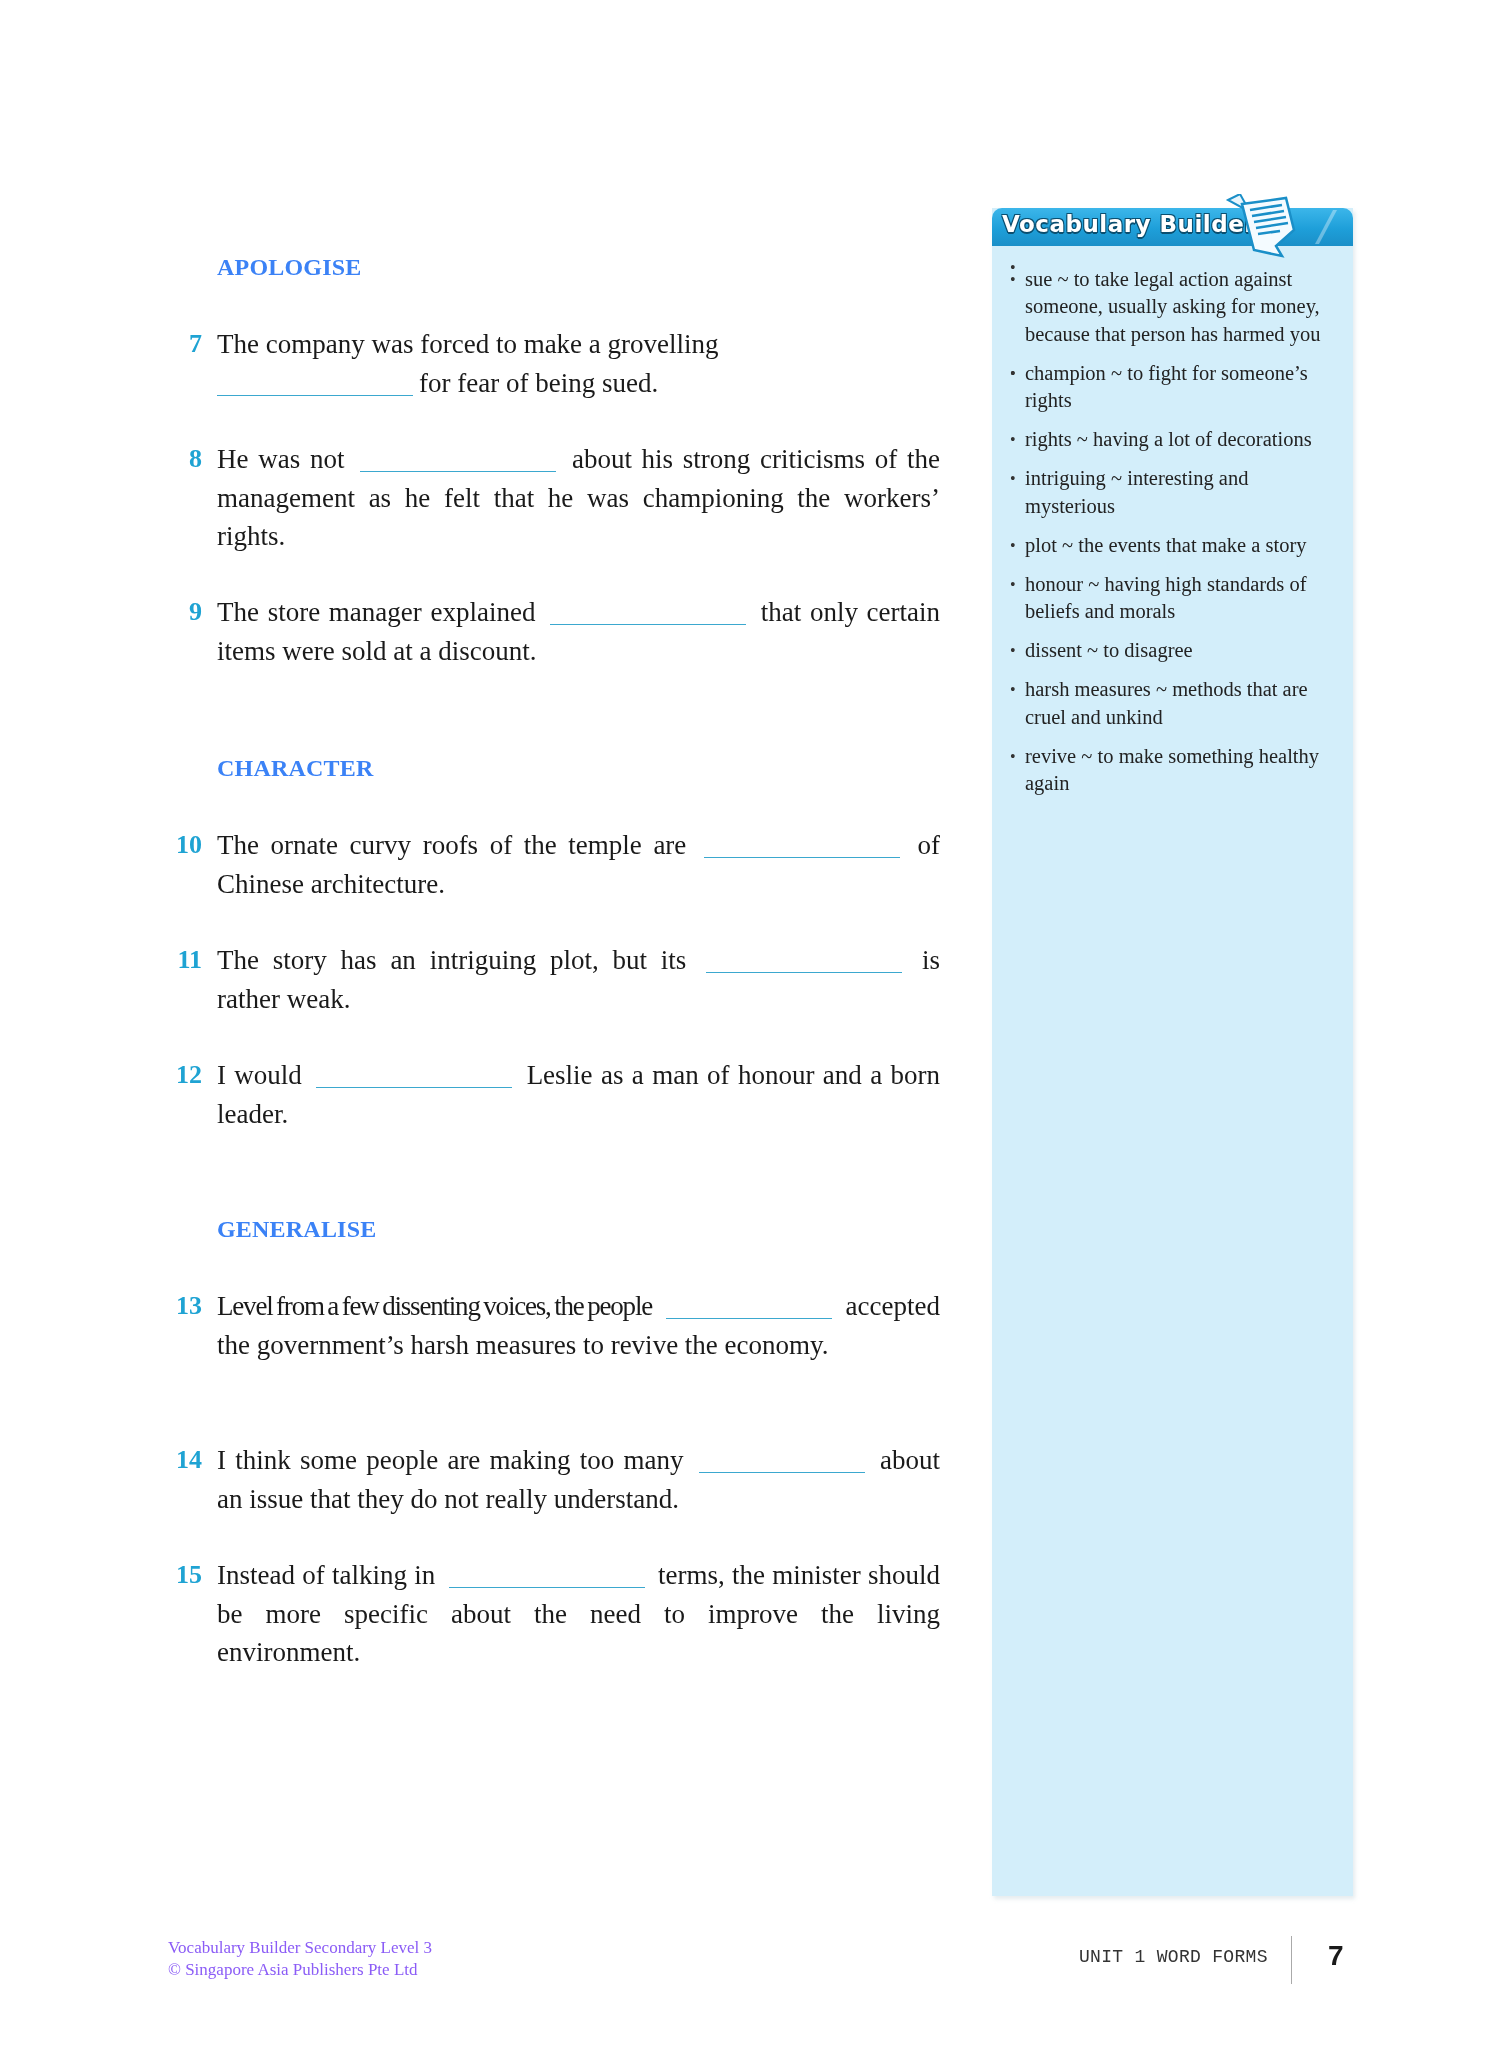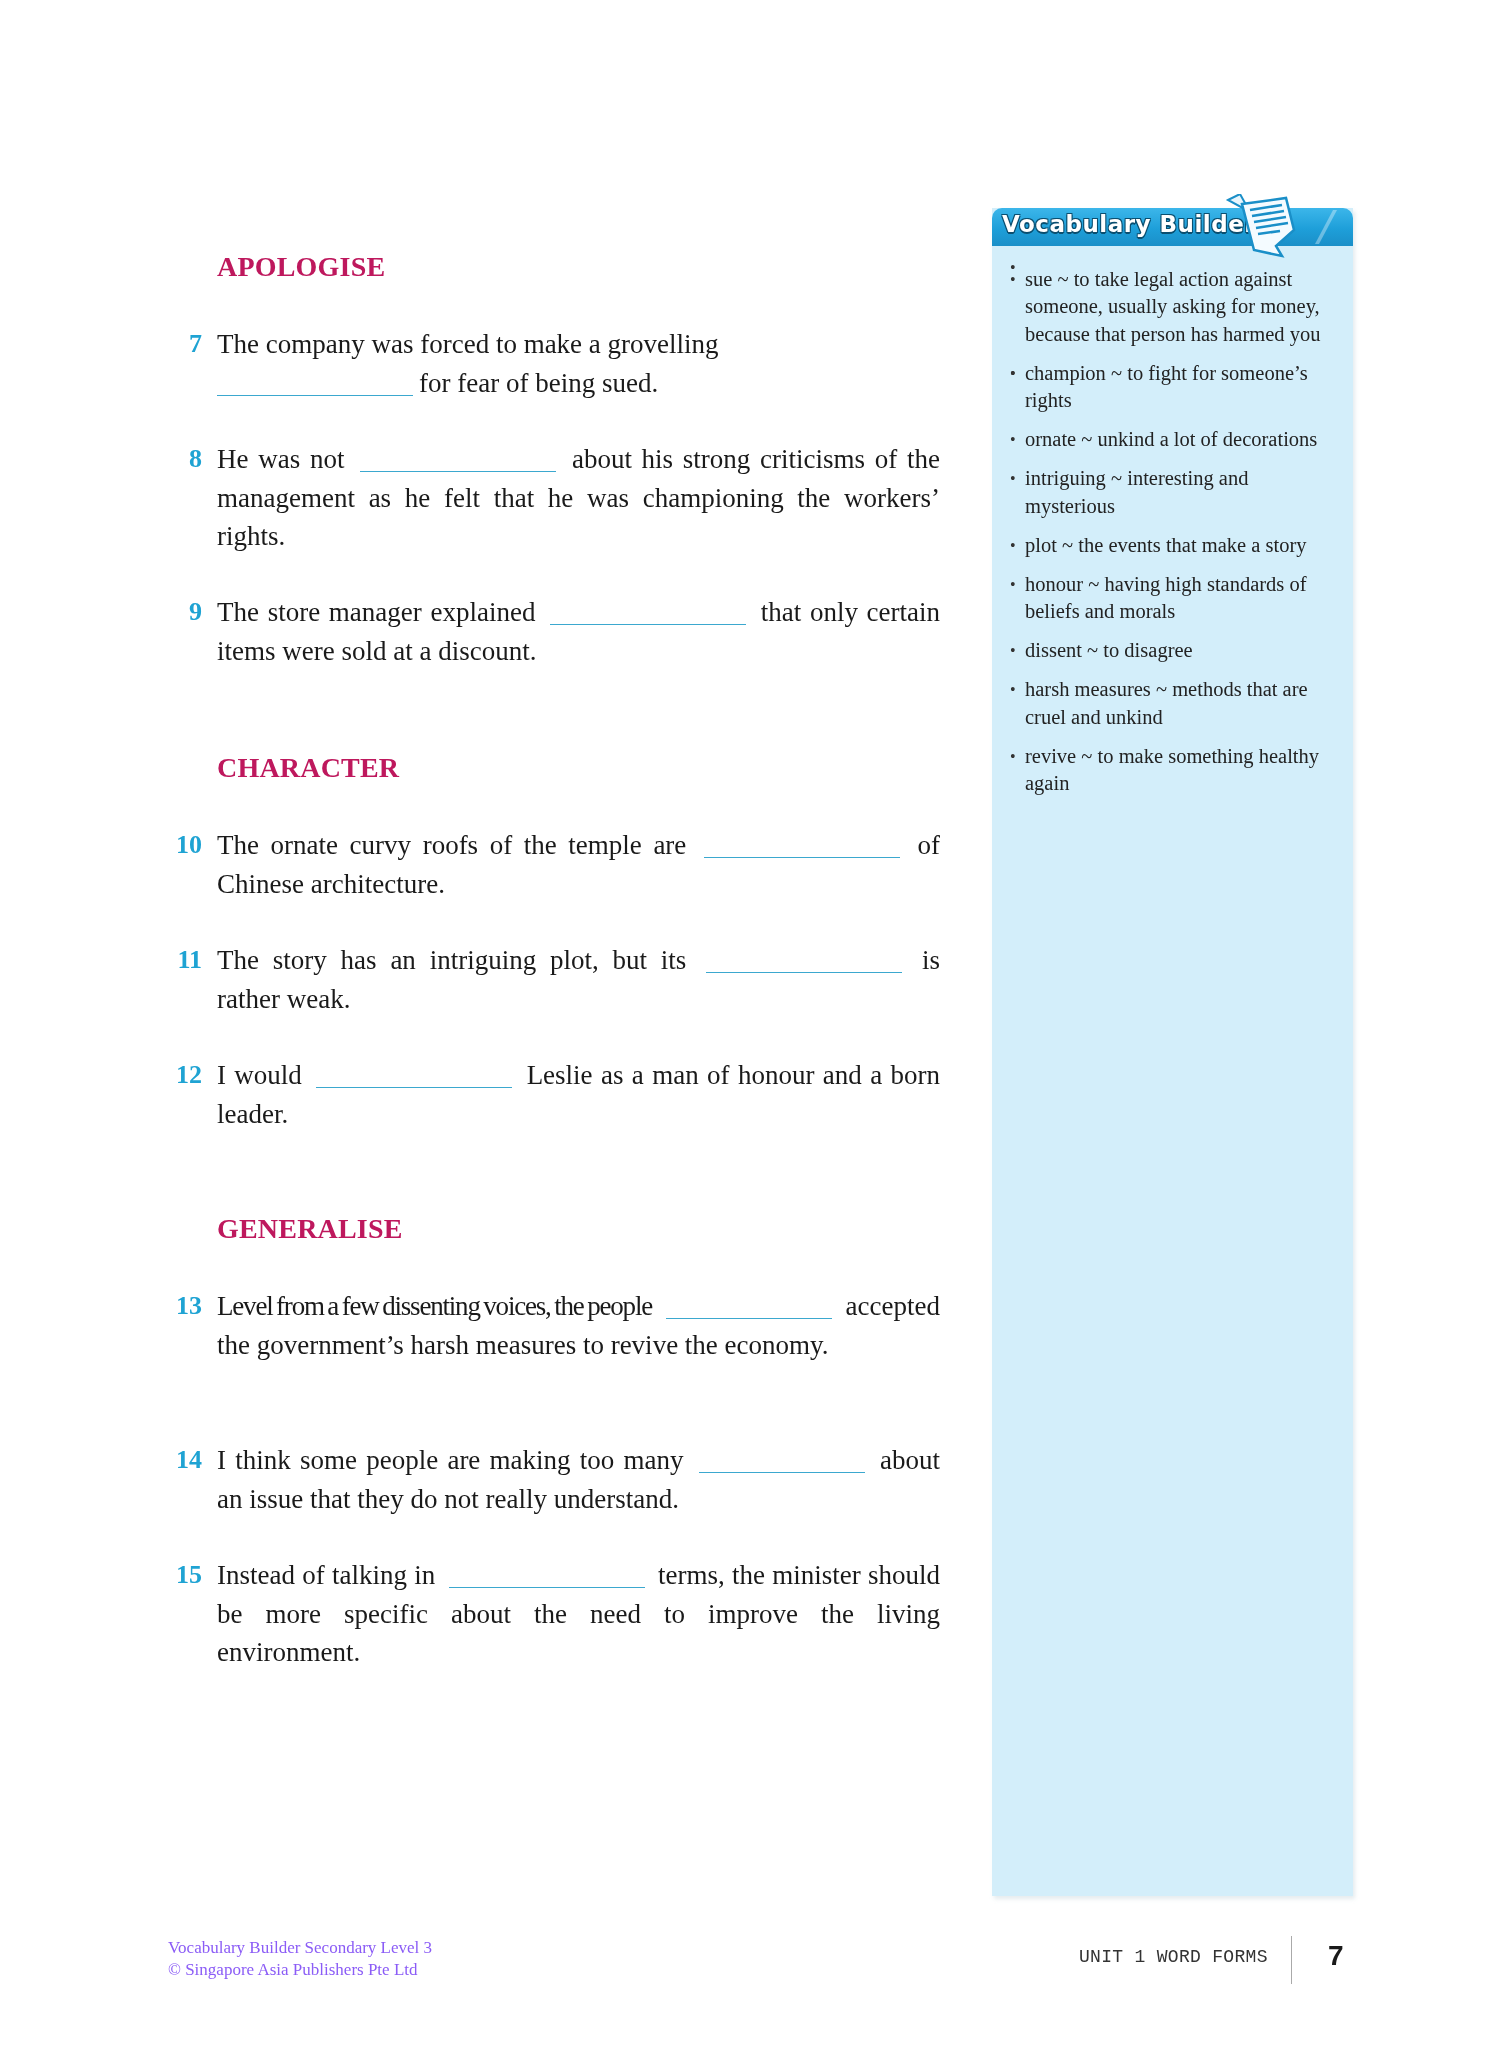--- a/index.html
+++ b/index.html
@@ -2,22 +2,22 @@
 <html><head>
 <meta charset="utf-8">
 <style>
   html, body { margin: 0; padding: 0; }
   body {
     width: 1504px; height: 2051px; position: relative; background: #ffffff;
     font-family: "Liberation Serif", "DejaVu Serif", serif; color: #1a1a1a;
     overflow: hidden;
   }
   .heading {
-    position: absolute; left: 217px; font-weight: bold; font-size: 28px;
-    color: #be185d; letter-spacing: 0.2px; line-height: 32px;
+    position: absolute; left: 217px; font-weight: bold; font-size: 24px;
+    color: #3b82f6; letter-spacing: 0.2px; line-height: 32px;
   }
   .question {
     position: absolute; left: 160px; width: 780px;
     font-size: 27px; line-height: 38.5px;
   }
   .qnum {
     position: absolute; left: 0; width: 42px; text-align: right;
     color: #1fa3d3; font-weight: bold; font-size: 26px;
   }
   .qtext {
@@ -178,21 +178,21 @@
       <line x1="30" y1="28" x2="62" y2="23" stroke="#1a8fc8" stroke-width="2.5"></line>
       <line x1="32" y1="34" x2="64" y2="29" stroke="#1a8fc8" stroke-width="2.5"></line>
       <line x1="34" y1="40" x2="56" y2="37" stroke="#1a8fc8" stroke-width="2.5"></line>
     </svg>
   </div>
   <ul class="vocab-list">
     <li class="vocab-item"><span class="bullet">•</span></li>
     <li class="vocab-item"><span class="bullet">•</span><span>sue ~ to take legal action against someone, usually asking for money, because that person has harmed you</span></li>
     <li class="vocab-item"><span class="bullet">•</span></li>
     <li class="vocab-item"><span class="bullet">•</span><span>champion ~ to fight for someone’s rights</span></li>
-    <li class="vocab-item"><span class="bullet">•</span><span>ornate ~ unkind a lot of decorations</span></li>
+    <li class="vocab-item"><span class="bullet">•</span><span>rights ~ having a lot of decorations</span></li>
     <li class="vocab-item"><span class="bullet">•</span><span>intriguing ~ interesting and mysterious</span></li>
     <li class="vocab-item"><span class="bullet">•</span><span>plot ~ the events that make a story</span></li>
     <li class="vocab-item"><span class="bullet">•</span><span>honour ~ having high standards of beliefs and morals</span></li>
     <li class="vocab-item"><span class="bullet">•</span><span>dissent ~ to disagree</span></li>
     <li class="vocab-item"><span class="bullet">•</span><span>harsh measures ~ methods that are cruel and unkind</span></li>
     <li class="vocab-item"><span class="bullet">•</span><span>revive ~ to make something healthy again</span></li>
   </ul>
 </aside>
 
 <div class="footer-left">

